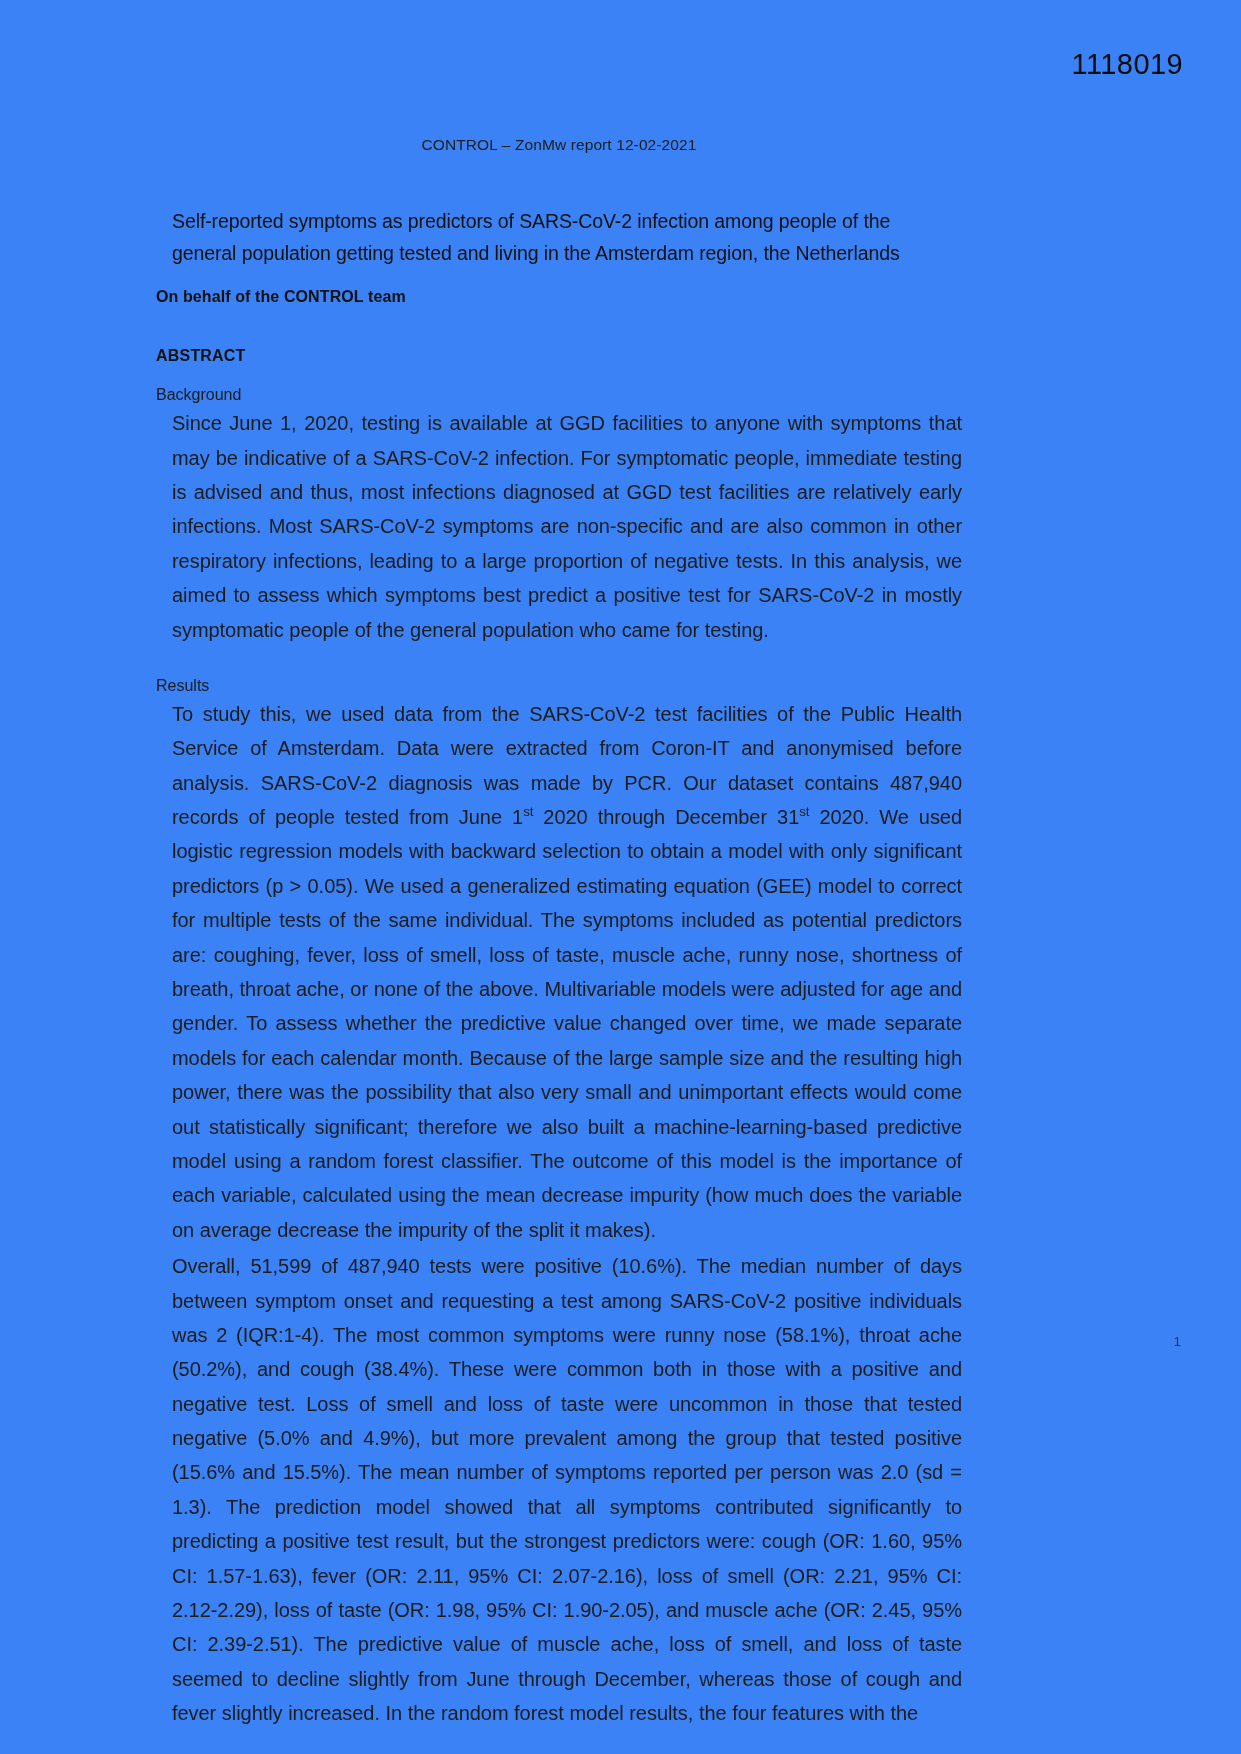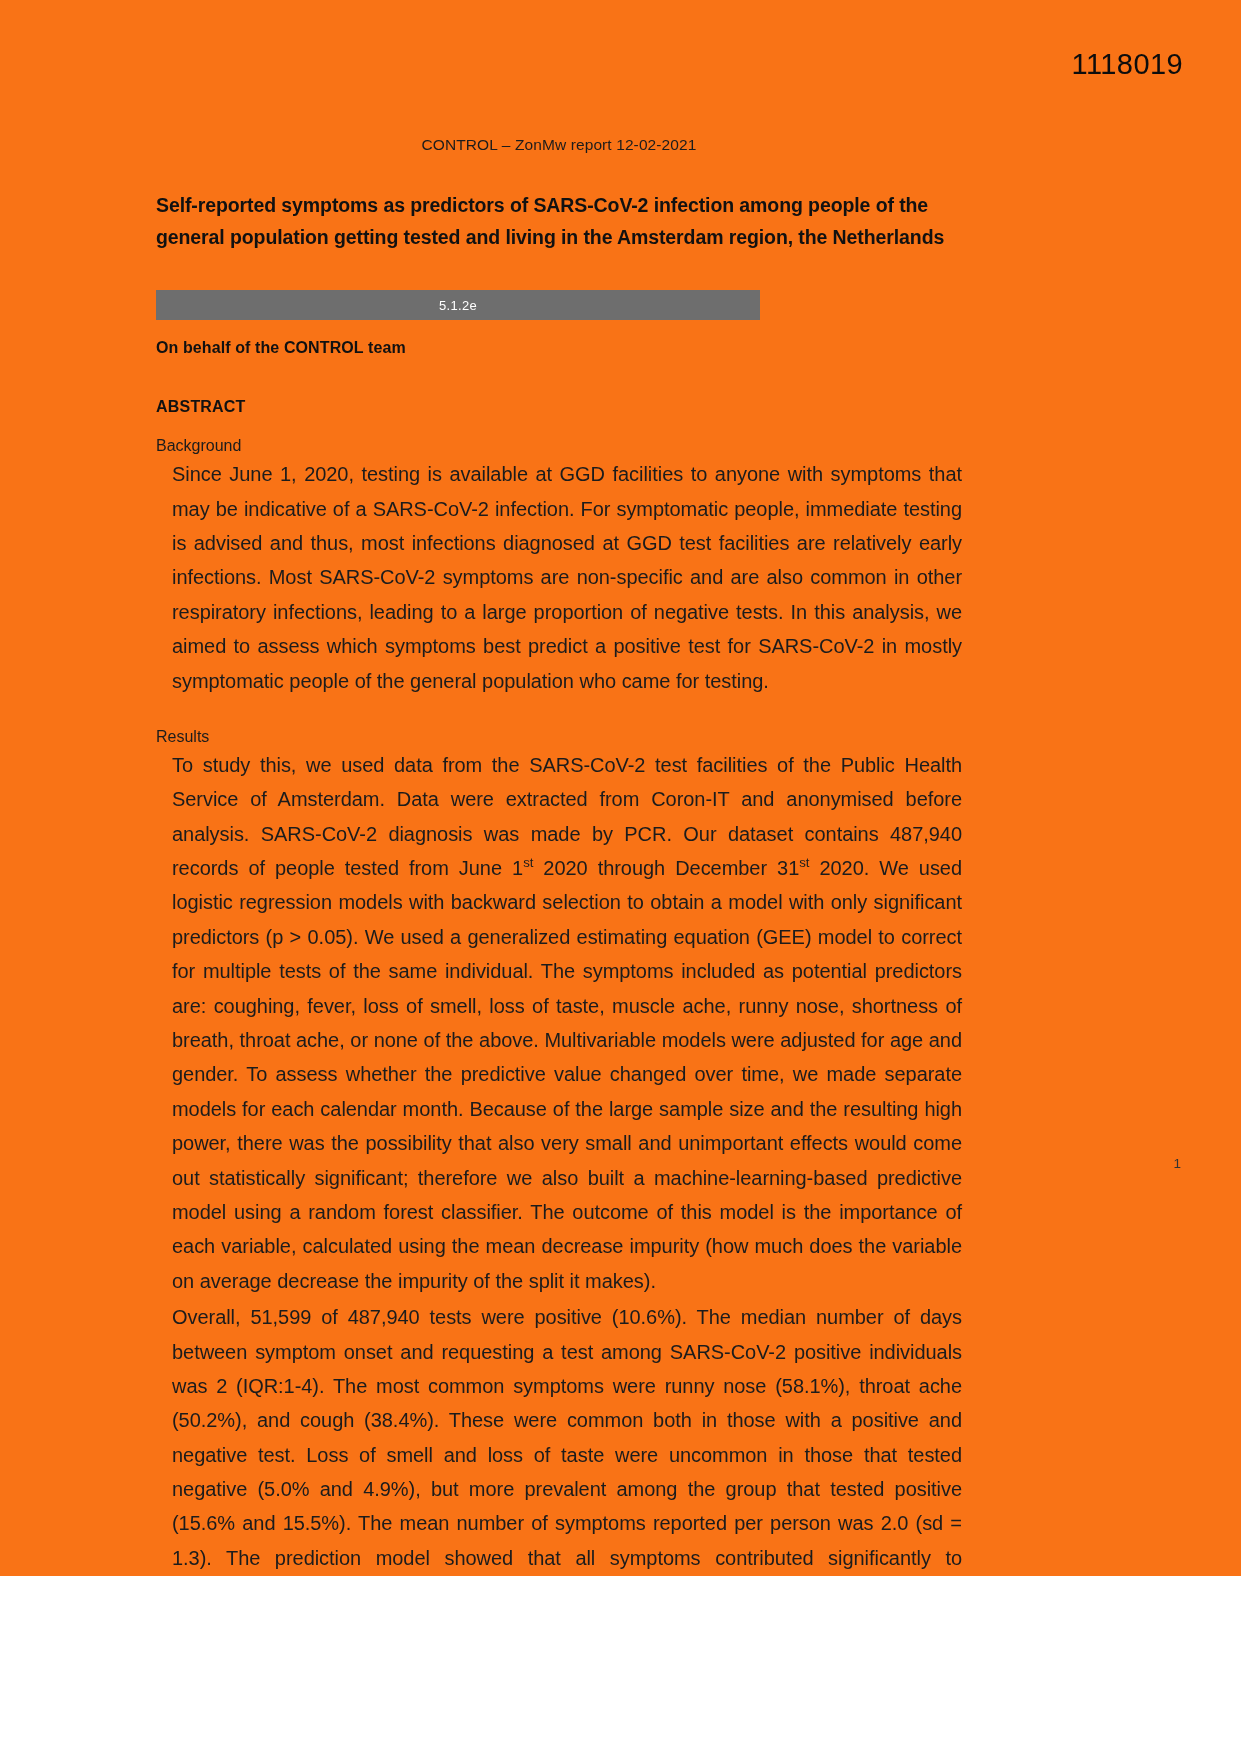--- a/index.html
+++ b/index.html
@@ -3,22 +3,22 @@
 <meta charset="utf-8">
 <style>
   html, body {
     margin: 0;
     padding: 0;
     background: #ffffff;
   }
   .page {
     position: relative;
     width: 1241px;
-    height: 1576px;
-    background: #f97316;
+    height: 1754px;
+    background: #3b82f6;
     font-family: "Liberation Sans", sans-serif;
     color: #1a1a1a;
     overflow: hidden;
   }
 
   
   .doc-number {
     position: absolute;
     top: 48px;
     right: 58px;
@@ -43,25 +43,25 @@
   
   .content {
     position: absolute;
     left: 156px;
     top: 190px;
     width: 806px;
   }
 
   .doc-title {
     font-size: 19.5px;
-    font-weight: bold;
+    font-weight: normal;
     line-height: 1.62;
     color: #111111;
     letter-spacing: -0.1px;
-    margin: 0;
+    margin: 16px;
   }
 
   
   .redaction-bar {
     margin-top: 37px;
     width: 604px;
     height: 30px;
     background: #6e6e6e;
     color: #ffffff;
     font-size: 13px;
@@ -128,23 +128,20 @@
 <div class="page">
 
   <div class="doc-number">1118019</div>
 
   <div class="running-header">CONTROL – ZonMw report 12-02-2021</div>
 
   <div class="content">
 
     <h1 class="doc-title">Self-reported symptoms as predictors of SARS-CoV-2 infection among people of the general population getting tested and living in the Amsterdam region, the Netherlands</h1>
 
-    <div class="redaction-bar">
-      <span>5.1.2e</span>
-    </div>
 
     <div class="byline">On behalf of the CONTROL team</div>
 
     <div class="section-heading">ABSTRACT</div>
 
     <div class="sub-heading">Background</div>
     <p class="body">Since June 1, 2020, testing is available at GGD facilities to anyone with symptoms that may be indicative of a SARS-CoV-2 infection. For symptomatic people, immediate testing is advised and thus, most infections diagnosed at GGD test facilities are relatively early infections. Most SARS-CoV-2 symptoms are non-specific and are also common in other respiratory infections, leading to a large proportion of negative tests. In this analysis, we aimed to assess which symptoms best predict a positive test for SARS-CoV-2 in mostly symptomatic people of the general population who came for testing.</p>
 
     <div class="sub-heading spaced">Results</div>
     <p class="body">To study this, we used data from the SARS-CoV-2 test facilities of the Public Health Service of Amsterdam. Data were extracted from Coron-IT and anonymised before analysis. SARS-CoV-2 diagnosis was made by PCR. Our dataset contains 487,940 records of people tested from June 1<sup>st</sup> 2020 through December 31<sup>st</sup> 2020. We used logistic regression models with backward selection to obtain a model with only significant predictors (p &gt; 0.05). We used a generalized estimating equation (GEE) model to correct for multiple tests of the same individual. The symptoms included as potential predictors are: coughing, fever, loss of smell, loss of taste, muscle ache, runny nose, shortness of breath, throat ache, or none of the above. Multivariable models were adjusted for age and gender. To assess whether the predictive value changed over time, we made separate models for each calendar month. Because of the large sample size and the resulting high power, there was the possibility that also very small and unimportant effects would come out statistically significant; therefore we also built a machine-learning-based predictive model using a random forest classifier. The outcome of this model is the importance of each variable, calculated using the mean decrease impurity (how much does the variable on average decrease the impurity of the split it makes).</p>

